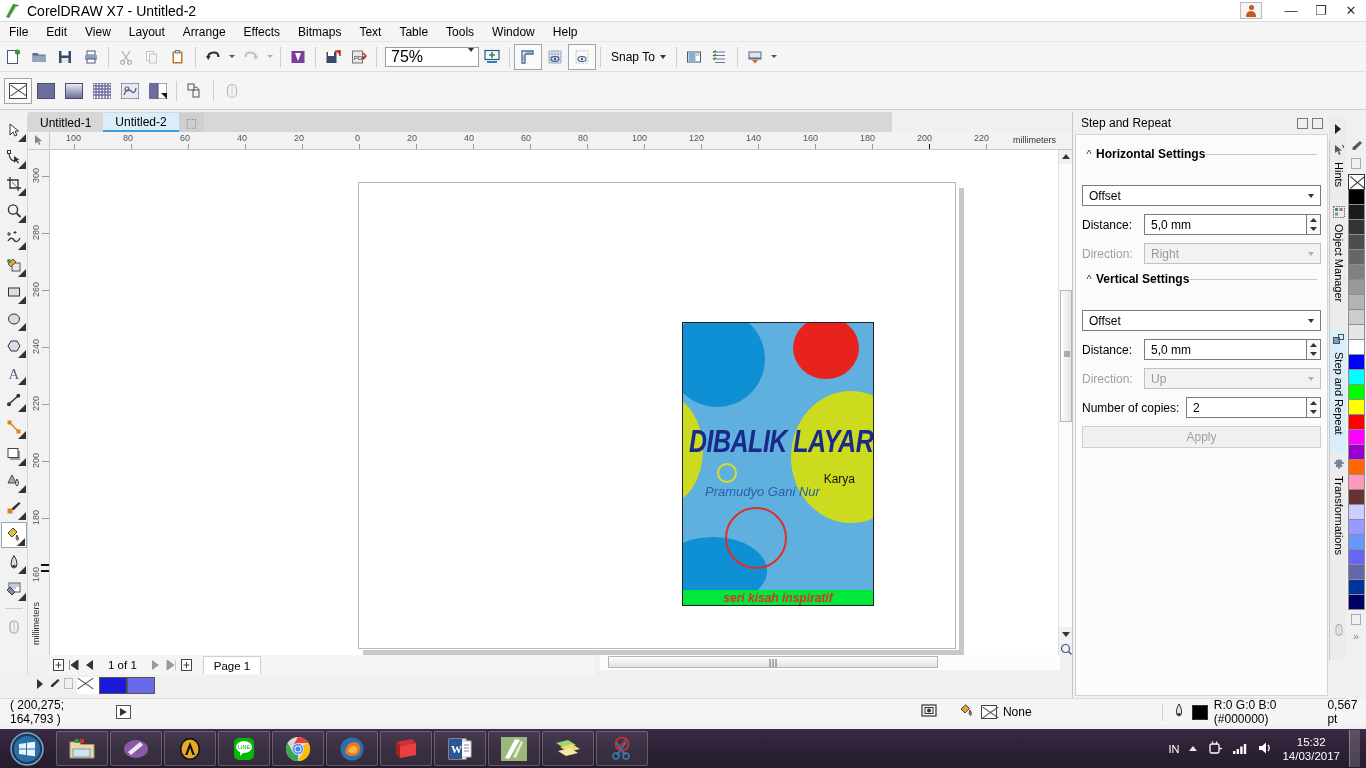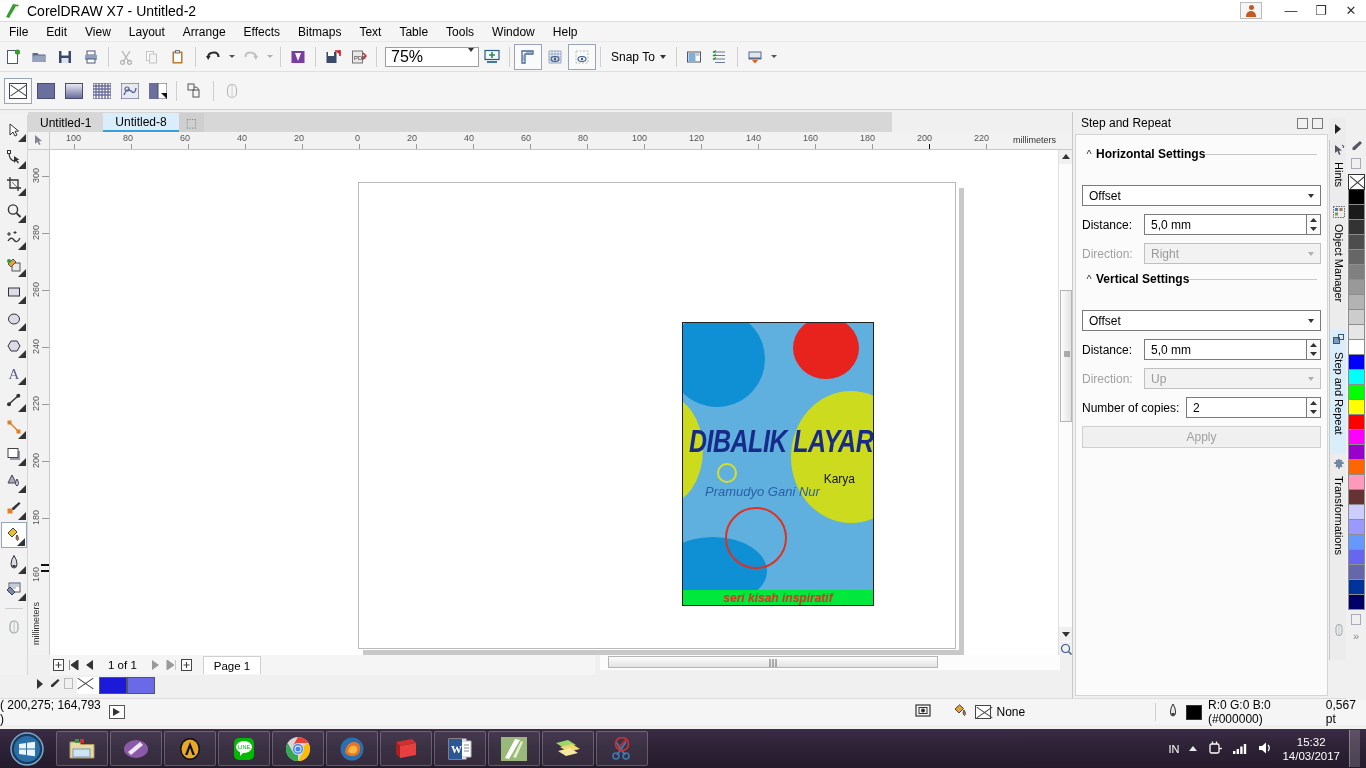--- a/index.html
+++ b/index.html
@@ -130,21 +130,21 @@
   .pg-count { font-size:11.5px; padding: 0 10px; }
   .pg-tab { height:18px; padding:0 10px; background:#fff; border:1px solid #cfcfcf; border-bottom:none; font-size:11.5px; display:flex;align-items:center; margin-left:8px;}
 
   
   .colorrow { position:absolute; top:676px; left:36px; width:180px; height:18px; display:flex; align-items:center;}
   .cr-x { width:22px;height:17px;border:1px solid #555;background:#fff; position:relative;}
   .cr-sw { width:28px;height:17px;border:1px solid #555;}
 
   
   .statusbar { position:absolute; top:698px; left:0; width:1366px; height:27px; background:#f5f5f5; border-top:1px solid #dcdcdc; display:flex; align-items:center;}
-  .sb-coord { font-size:12px; }
+  .sb-coord { font-size:12px; margin-left:10px; }
   .sb-playbtn { width:16px;height:14px;border:1px solid #555;background:#fff;display:flex;align-items:center;justify-content:center;margin-left:8px;}
   .sb-fill { display:flex;align-items:center; gap:6px; }
   .sb-outline { display:flex;align-items:center; gap:6px;}
   .sb-div { width:1px;height:18px;background:#cfcfcf;margin:0 10px;}
   .noswatch { width:16px;height:14px;border:1px solid #444;background:#fff;position:relative;}
   .noswatch::before,.noswatch::after{content:"";position:absolute;left:-1px;top:6px;width:19px;height:1px;background:#444;}
   .noswatch::before{transform:rotate(35deg);} .noswatch::after{transform:rotate(-35deg);}
 
   
   .docker { position:absolute; top:112px; left:1072px; width:257px; height:586px; background:#f0f0f0; border-left:1px solid #c8c8c8;}
@@ -427,21 +427,21 @@
     <span class="pb-btn">
       <svg width="18" height="16">
           <rect x="4.5" y="1.5" width="9" height="13" rx="4.5" fill="none" stroke="#bbb" stroke-width="1.2"></rect>
           <rect x="8.6" y="2" width="0.9" height="12" fill="#ccc"></rect>
         </svg>
     </span>
   </div>
 
   <div class="doctabs">
     <span class="dtab">Untitled-1</span>
-    <span class="dtab active">Untitled-8</span>
+    <span class="dtab active">Untitled-2</span>
     <span class="dtab plus">⬚</span>
   </div>
 
   <div class="toolbox">
     <span class="tool">
       <svg width="16" height="16">
           <path d="M4 2 L4 13 L7 10 L9 14 L11 13 L9 9.3 L12.5 9 Z" fill="#fff" stroke="#333" stroke-width="1"></path>
         </svg>
       <span class="flyout"></span>
     </span>

